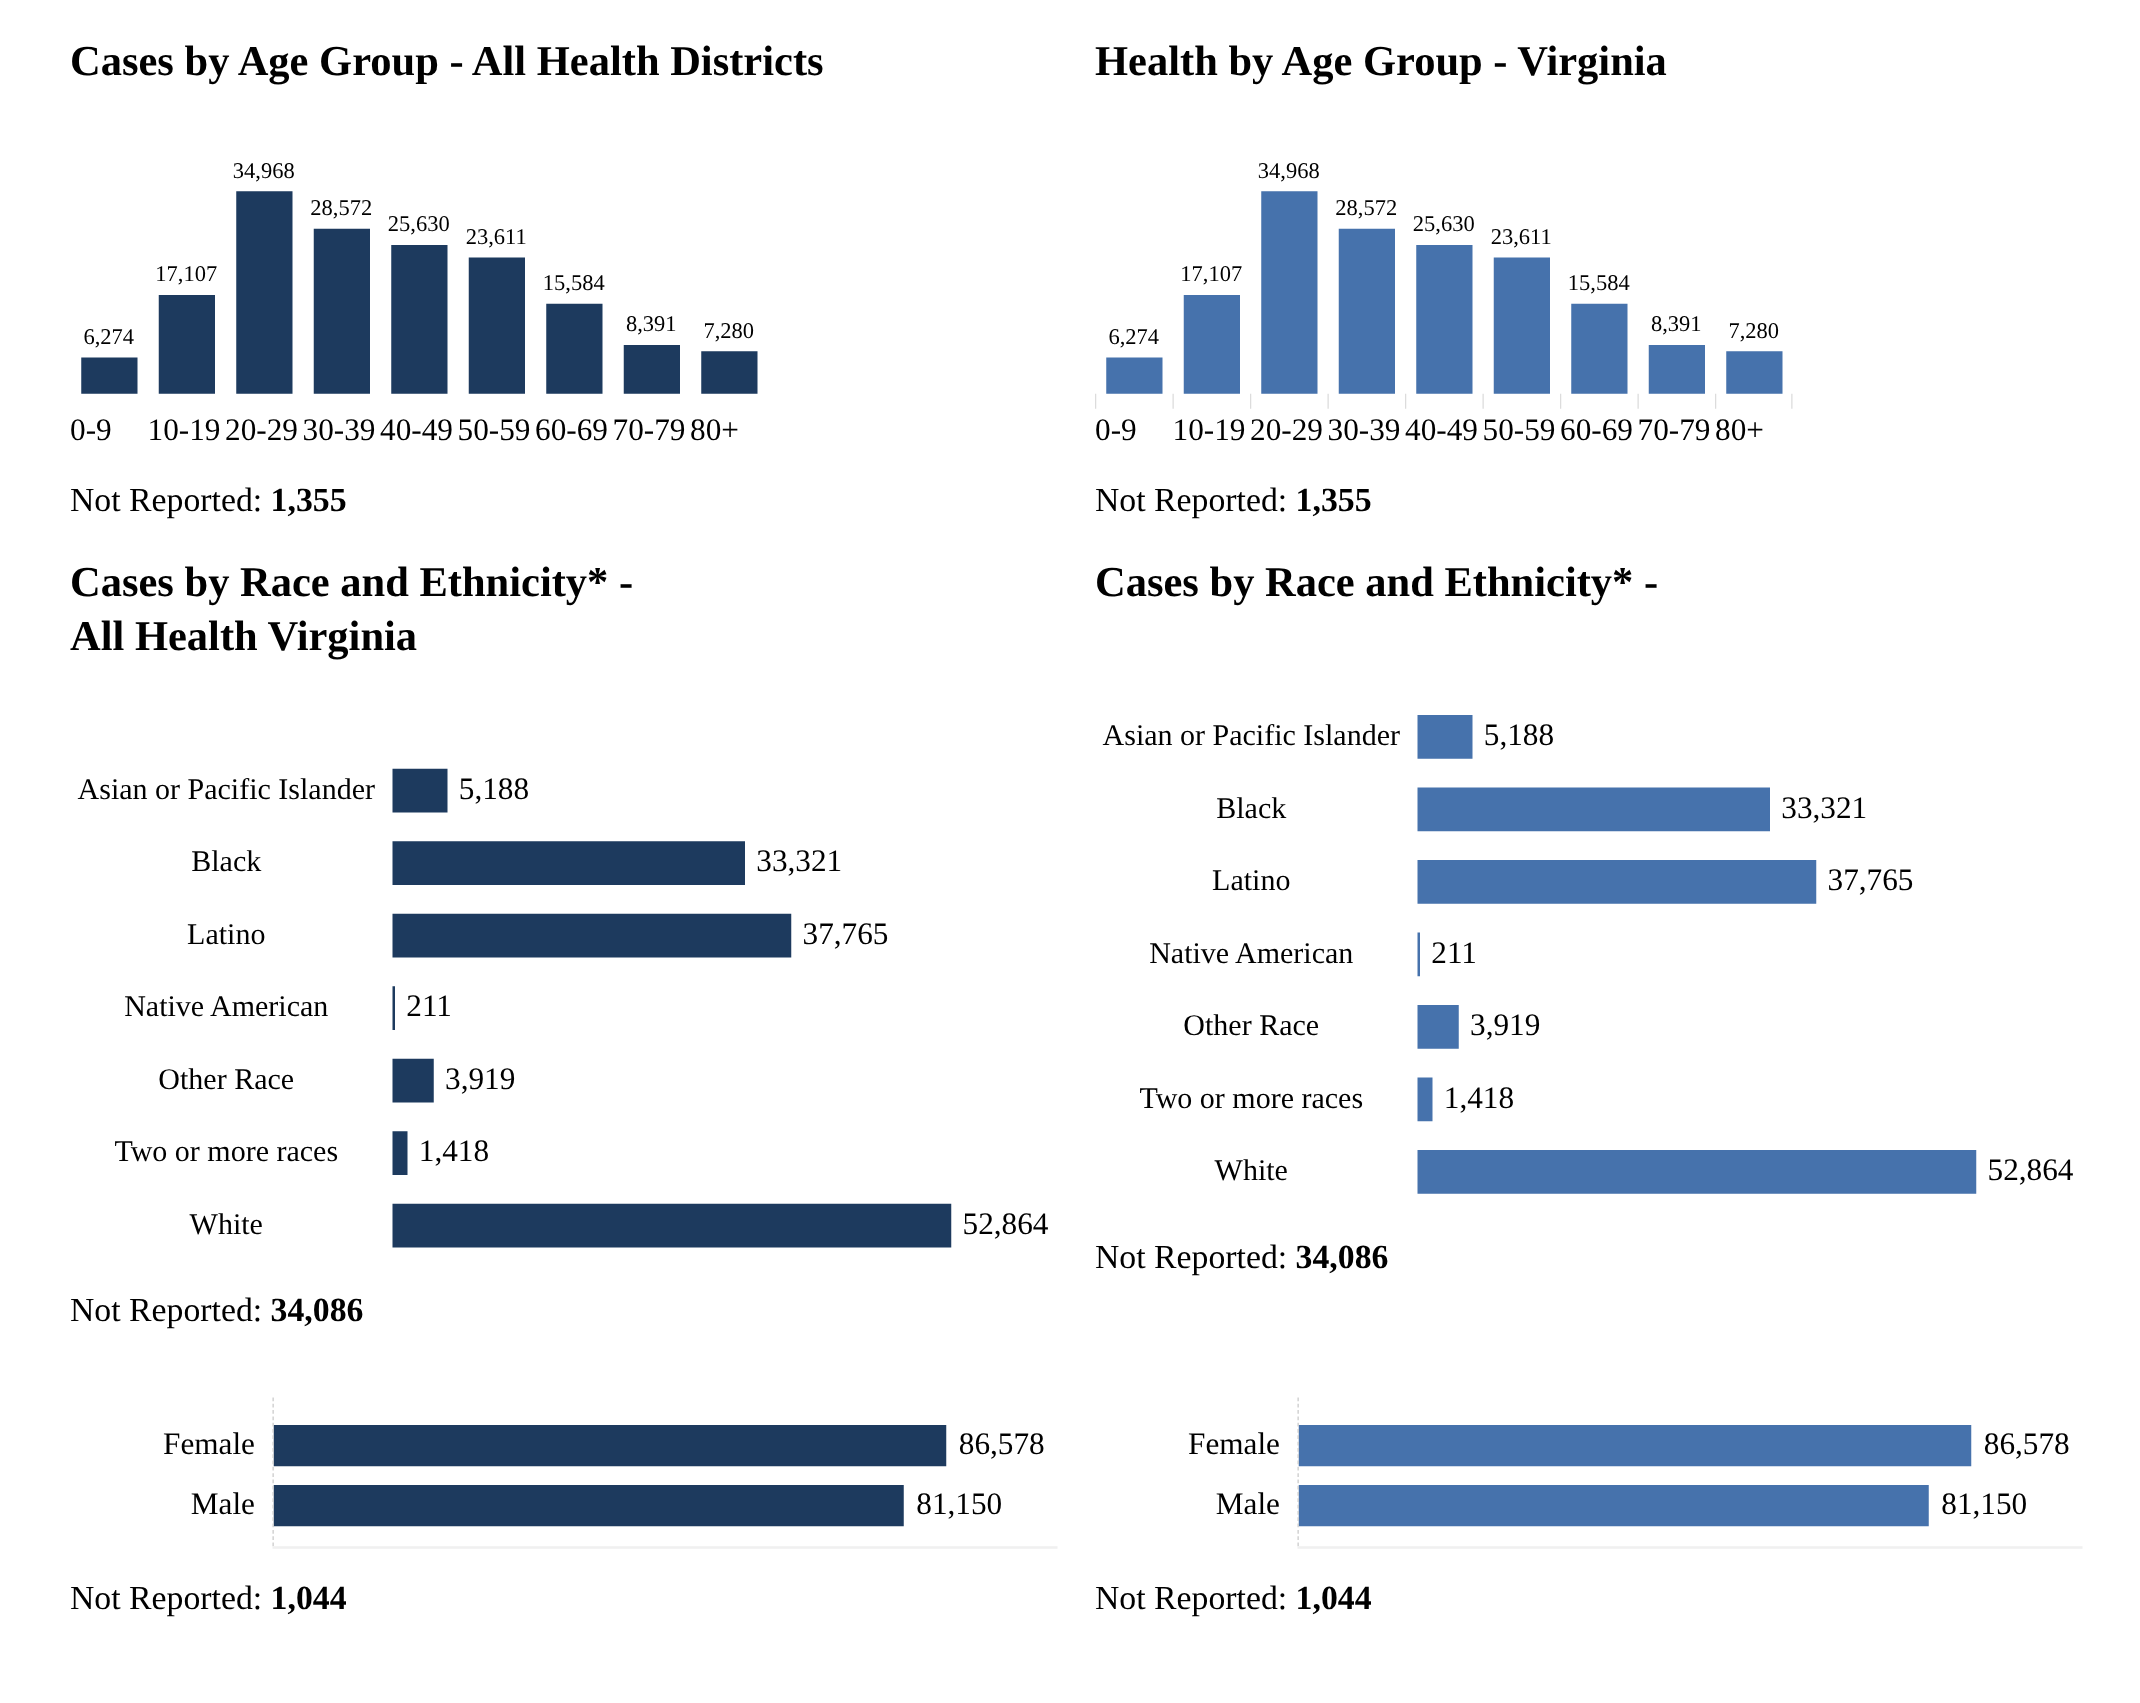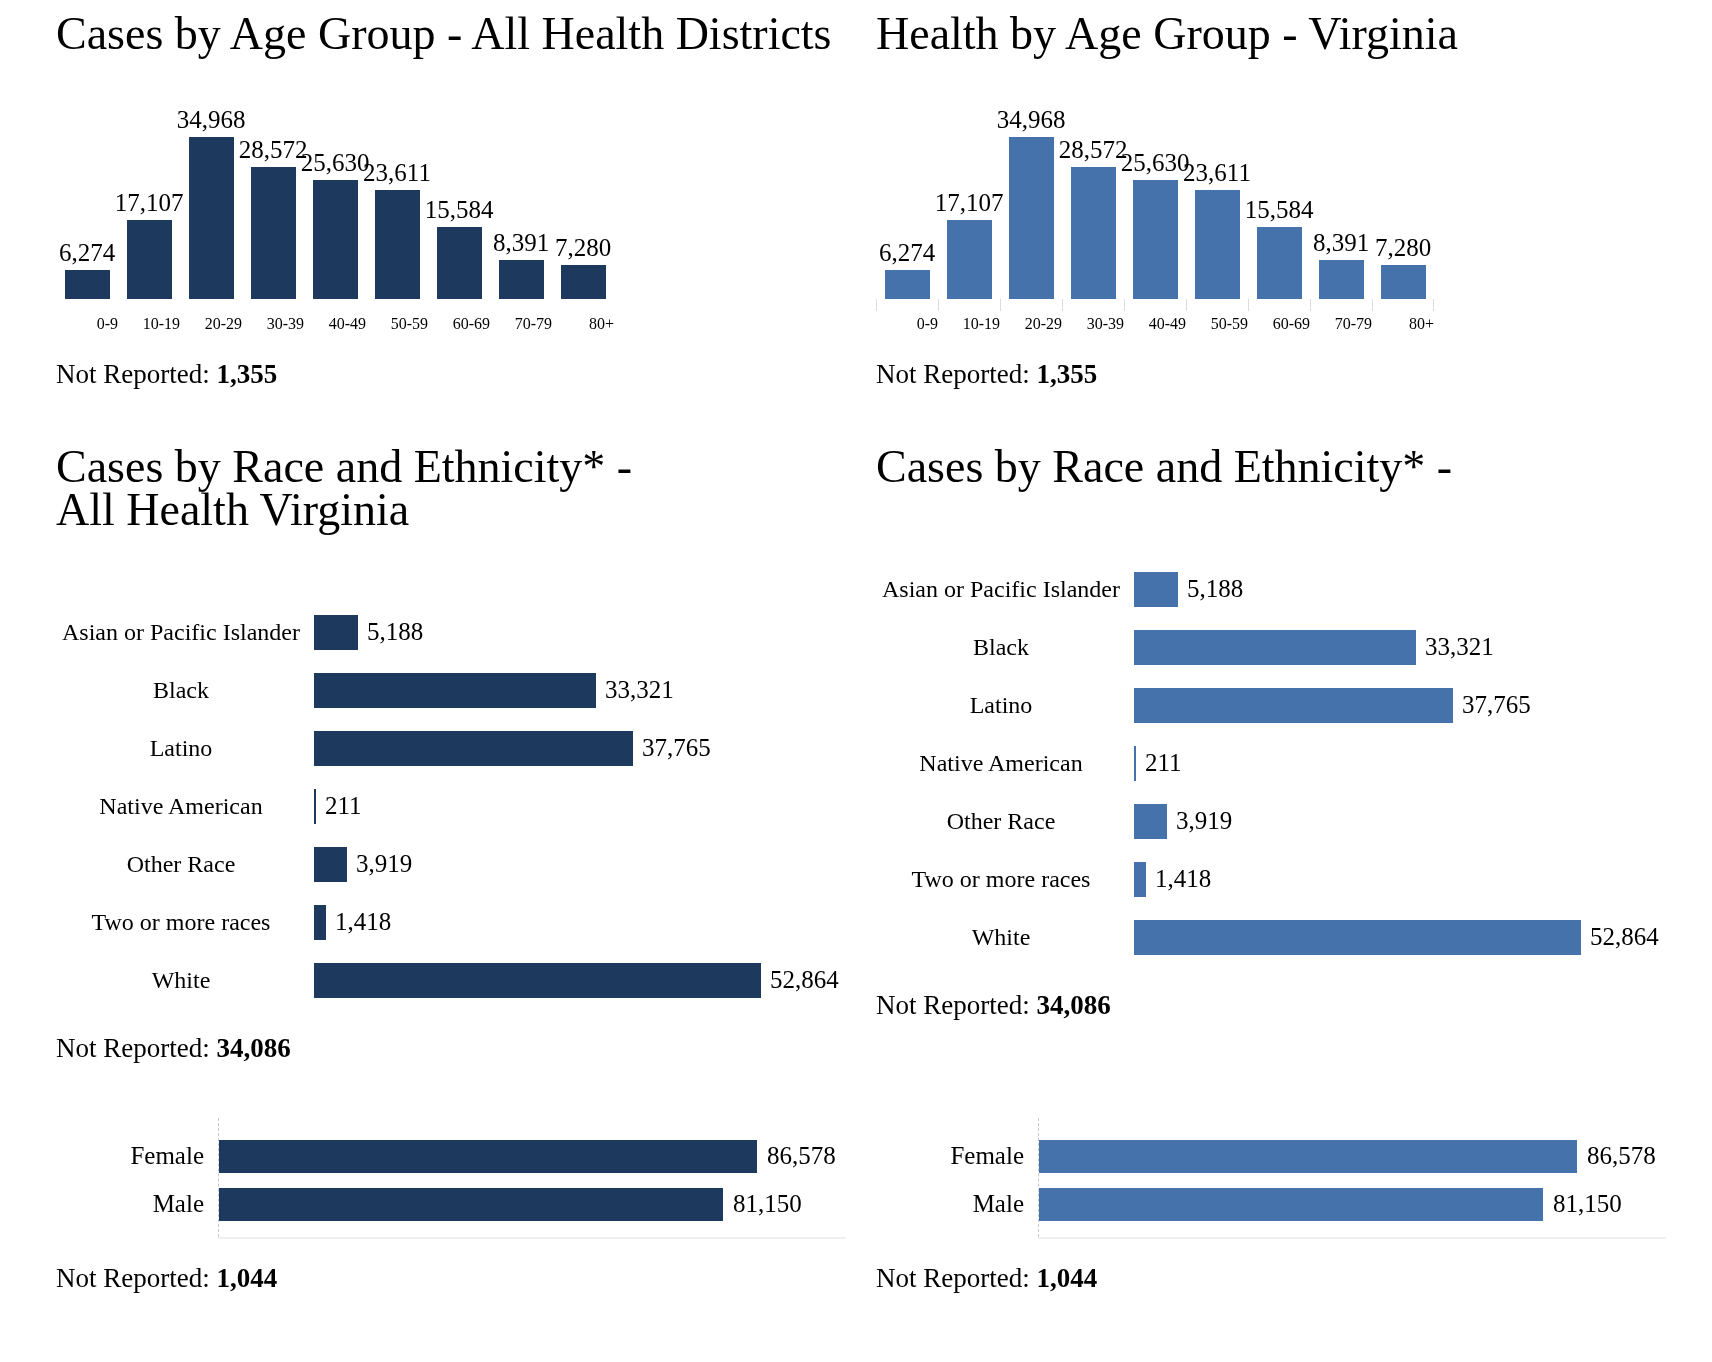--- a/index.html
+++ b/index.html
@@ -13,42 +13,42 @@
   }
   .grid {
     display:grid;
     grid-template-columns:820px 836px;
     grid-template-rows:427px 647px 288px;
     padding-left:56px;
     box-sizing:border-box;
   }
   .chart-cell { overflow:hidden; }
 
-  .chart-title { font-size:46px; line-height:43px; font-weight:400; margin:12px 0 0 0; }
+  .chart-title { font-size:34px; line-height:43px; font-weight:700; margin:28px 0 0 0; }
   .row2 .chart-title { margin-top:18px; }
   .row3 .chart-title { margin-top:14px; }
 
   .not-reported { font-size:27px; margin-top:26px; white-space:nowrap; }
   .not-reported b { font-weight:700; }
   .row2 .not-reported { margin-top:24px; }
   .row3 .not-reported { }
 
   
   .vchart { margin-top:46px; }
   .vbands { display:flex; }
   .vband { width:62px; height:198px; display:flex; flex-direction:column; align-items:center; justify-content:flex-end; }
-  .vvalue { font-size:25px; line-height:28px; margin-bottom:3px; white-space:nowrap; }
+  .vvalue { font-size:18px; line-height:28px; margin-bottom:3px; white-space:nowrap; }
   .vbar { width:45px; }
   .vticks { display:flex; height:12px; }
   .vtick-cell { width:62px; box-sizing:border-box; border-left:1px solid transparent; }
   .vtick-cell:last-child { border-right:1px solid transparent; }
   .ticks-on .vtick-cell { border-left-color:#dcdcdc; }
   .ticks-on .vtick-cell:last-child { border-right-color:#dcdcdc; }
   .vcats { display:flex; }
-  .vcat { width:62px; text-align:right; font-size:16px; padding-top:4px; }
+  .vcat { width:62px; text-align:left; font-size:25px; padding-top:4px; }
 
   
   .hrows { margin-top:72px; }
   .hrow { height:58px; display:flex; align-items:center; }
   .hlabel { width:250px; flex:none; text-align:center; font-size:24px; padding-right:8px; white-space:nowrap; }
   .hbar { height:35px; flex:none; }
   .hvalue { font-size:25px; margin-left:9px; white-space:nowrap; }
 
   
   .sex-plot { position:relative; margin-top:50px; width:790px; padding:8px 0 9px 0; }

